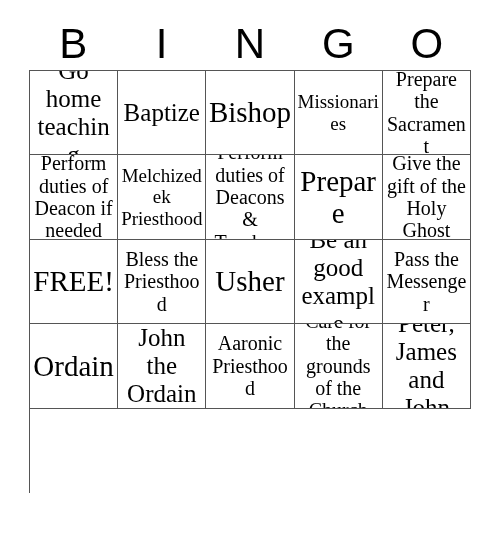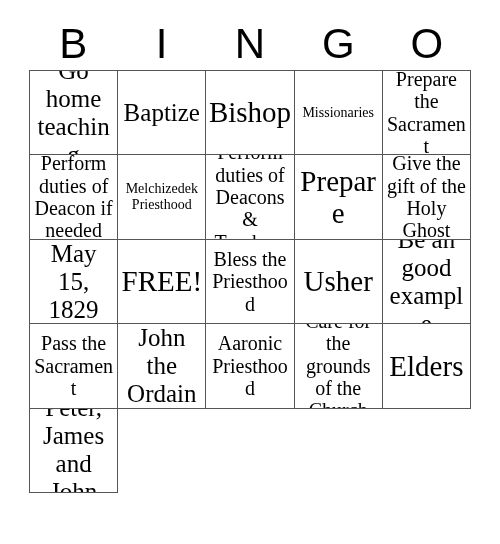--- a/index.html
+++ b/index.html
@@ -64,21 +64,21 @@
     width: 100%;
     line-height: 1.12;
     word-wrap: break-word;
     white-space: pre-line;
   }
   
   .fs-xl  { font-size: 29px; }
   .fs-lg  { font-size: 25px; }
   .fs-md  { font-size: 19px; }
   .fs-sm  { font-size: 20px; }
-  .fs-xs  { font-size: 14px; }
+  .fs-xs  { font-size: 19px; }
 </style>
 </head>
 <body>
 
 <div class="card">
 
   <div class="header-row">
     <div class="header-cell">B</div>
     <div class="header-cell">I</div>
     <div class="header-cell">N</div>
@@ -111,47 +111,44 @@
       <div class="cell">
         <span class="cell-text fs-sm">Perform duties of Deacons &amp; Teachers</span>
       </div>
       <div class="cell">
         <span class="cell-text fs-xl">Prepare</span>
       </div>
       <div class="cell">
         <span class="cell-text fs-sm">Give the gift of the Holy Ghost</span>
       </div>
       <div class="cell">
-        <span class="cell-text fs-lg">May 15, 1829</span>
-      </div>
-      <div class="cell">
         <span class="cell-text fs-xl">FREE!</span>
       </div>
       <div class="cell">
         <span class="cell-text fs-sm">Bless the Priesthood</span>
       </div>
       <div class="cell">
         <span class="cell-text fs-xl">Usher</span>
       </div>
       <div class="cell">
         <span class="cell-text fs-lg">Be an good example</span>
       </div>
       <div class="cell">
-        <span class="cell-text fs-sm">Pass the Sacrament</span>
+        <span class="cell-text fs-sm">Pass the Messenger</span>
+      </div>
+      <div class="cell">
+        <span class="cell-text fs-xl">Ordain</span>
       </div>
       <div class="cell">
         <span class="cell-text fs-lg">John the Ordain</span>
       </div>
       <div class="cell">
         <span class="cell-text fs-sm">Aaronic Priesthood</span>
       </div>
       <div class="cell">
         <span class="cell-text fs-sm">Care for the grounds of the Church</span>
       </div>
       <div class="cell">
-        <span class="cell-text fs-xl">Elders</span>
-      </div>
-      <div class="cell">
         <span class="cell-text fs-lg">Peter, James and John</span>
       </div>
     </div>
 
 </div>
 
 </body></html>

